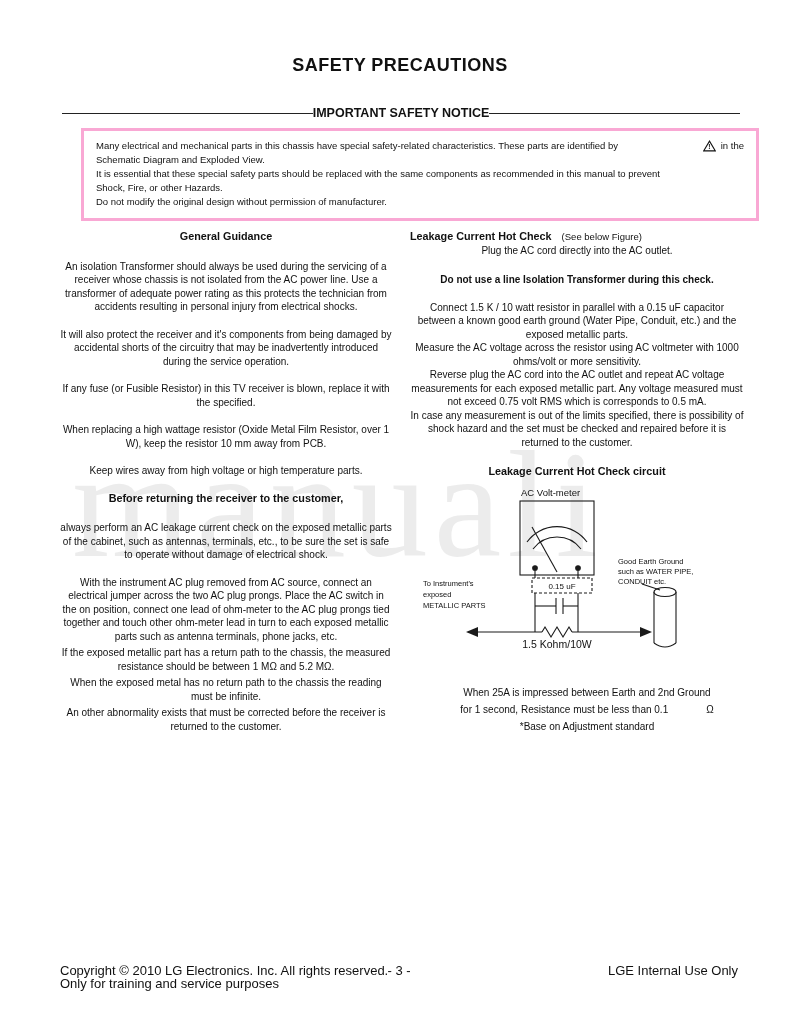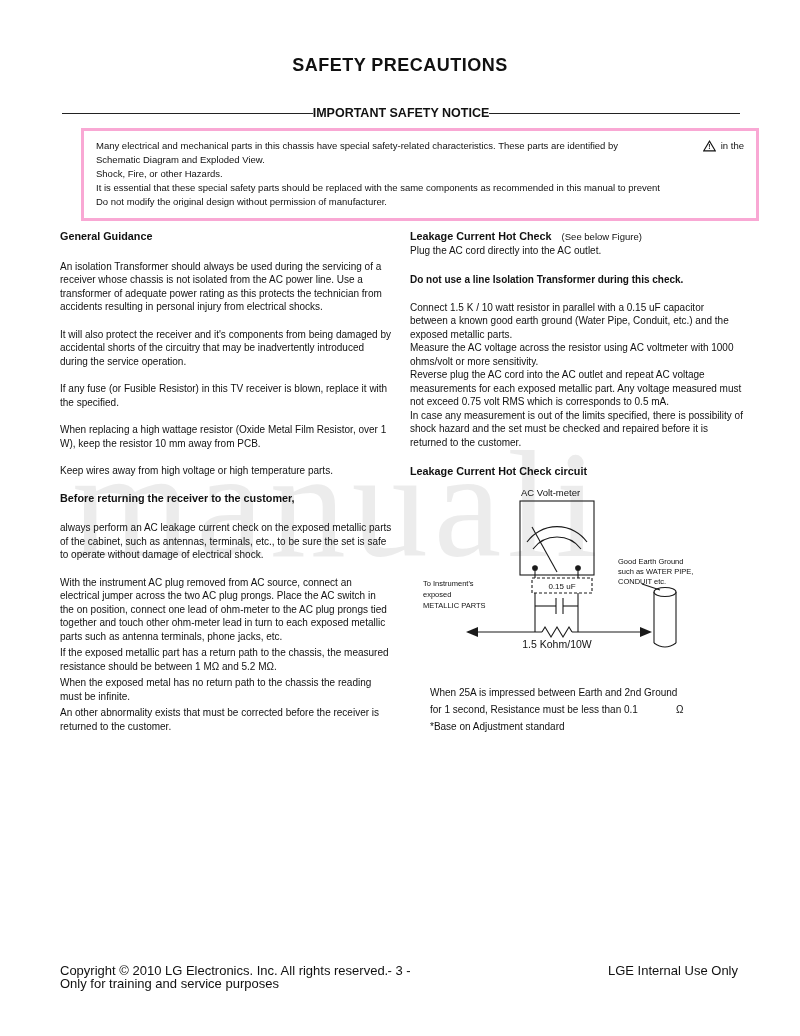--- a/index.html
+++ b/index.html
@@ -41,20 +41,21 @@
     margin-left: 21px;
   }
   .notice-line1 { display: flex; align-items: center; }
   .notice-line1 .spacer { flex: 1; min-width: 8px; }
   .warn-svg { width: 13px; height: 12px; margin: 0 5px 0 0; flex: 0 0 auto; }
   .col {
     position: absolute;
     top: 230px;
     font-size: 10px;
     line-height: 13.5px;
+    text-align: center;
   }
   .col-left { left: 60px; width: 332px; }
   .col-right { left: 410px; width: 334px; }
   .col h2 {
     font-size: 10.8px;
     font-weight: bold;
     margin: 0 0 16px 0;
   }
   .col h2.mt { margin-top: 10px; }
   .col h2.tight { margin-bottom: 2px; }
@@ -112,22 +113,22 @@
     <div class="notice-line1">
       <span>Many electrical and mechanical parts in this chassis have special safety-related characteristics. These parts are identified by</span>
       <span class="spacer"></span>
       <svg class="warn-svg" viewBox="0 0 20 18">
         <path d="M10 1.5 L19 16.5 H1 Z" fill="none" stroke="#111" stroke-width="1.6"></path>
         <text x="10" y="14.2" text-anchor="middle" font-size="10.5" font-weight="bold" fill="#111">!</text>
       </svg>
       <span>in the</span>
     </div>
     <div>Schematic Diagram and Exploded View.</div>
+    <div>It is essential that these special safety parts should be replaced with the same components as recommended in this manual to prevent</div>
     <div>Shock, Fire, or other Hazards.</div>
-    <div>It is essential that these special safety parts should be replaced with the same components as recommended in this manual to prevent</div>
     <div>Do not modify the original design without permission of manufacturer.</div>
   </div>
 
   <div class="col col-left">
     <h2>General Guidance</h2>
     <p>An isolation Transformer should always be used during the servicing of a receiver whose chassis is not isolated from the AC power line. Use a transformer of adequate power rating as this protects the technician from accidents resulting in personal injury from electrical shocks.</p>
     <p>It will also protect the receiver and it's components from being damaged by accidental shorts of the circuitry that may be inadvertently introduced during the service operation.</p>
     <p>If any fuse (or Fusible Resistor) in this TV receiver is blown, replace it with the specified.</p>
     <p>When replacing a high wattage resistor (Oxide Metal Film Resistor, over 1 W), keep the resistor 10 mm away from PCB.</p>
     <p>Keep wires away from high voltage or high temperature parts.</p>

